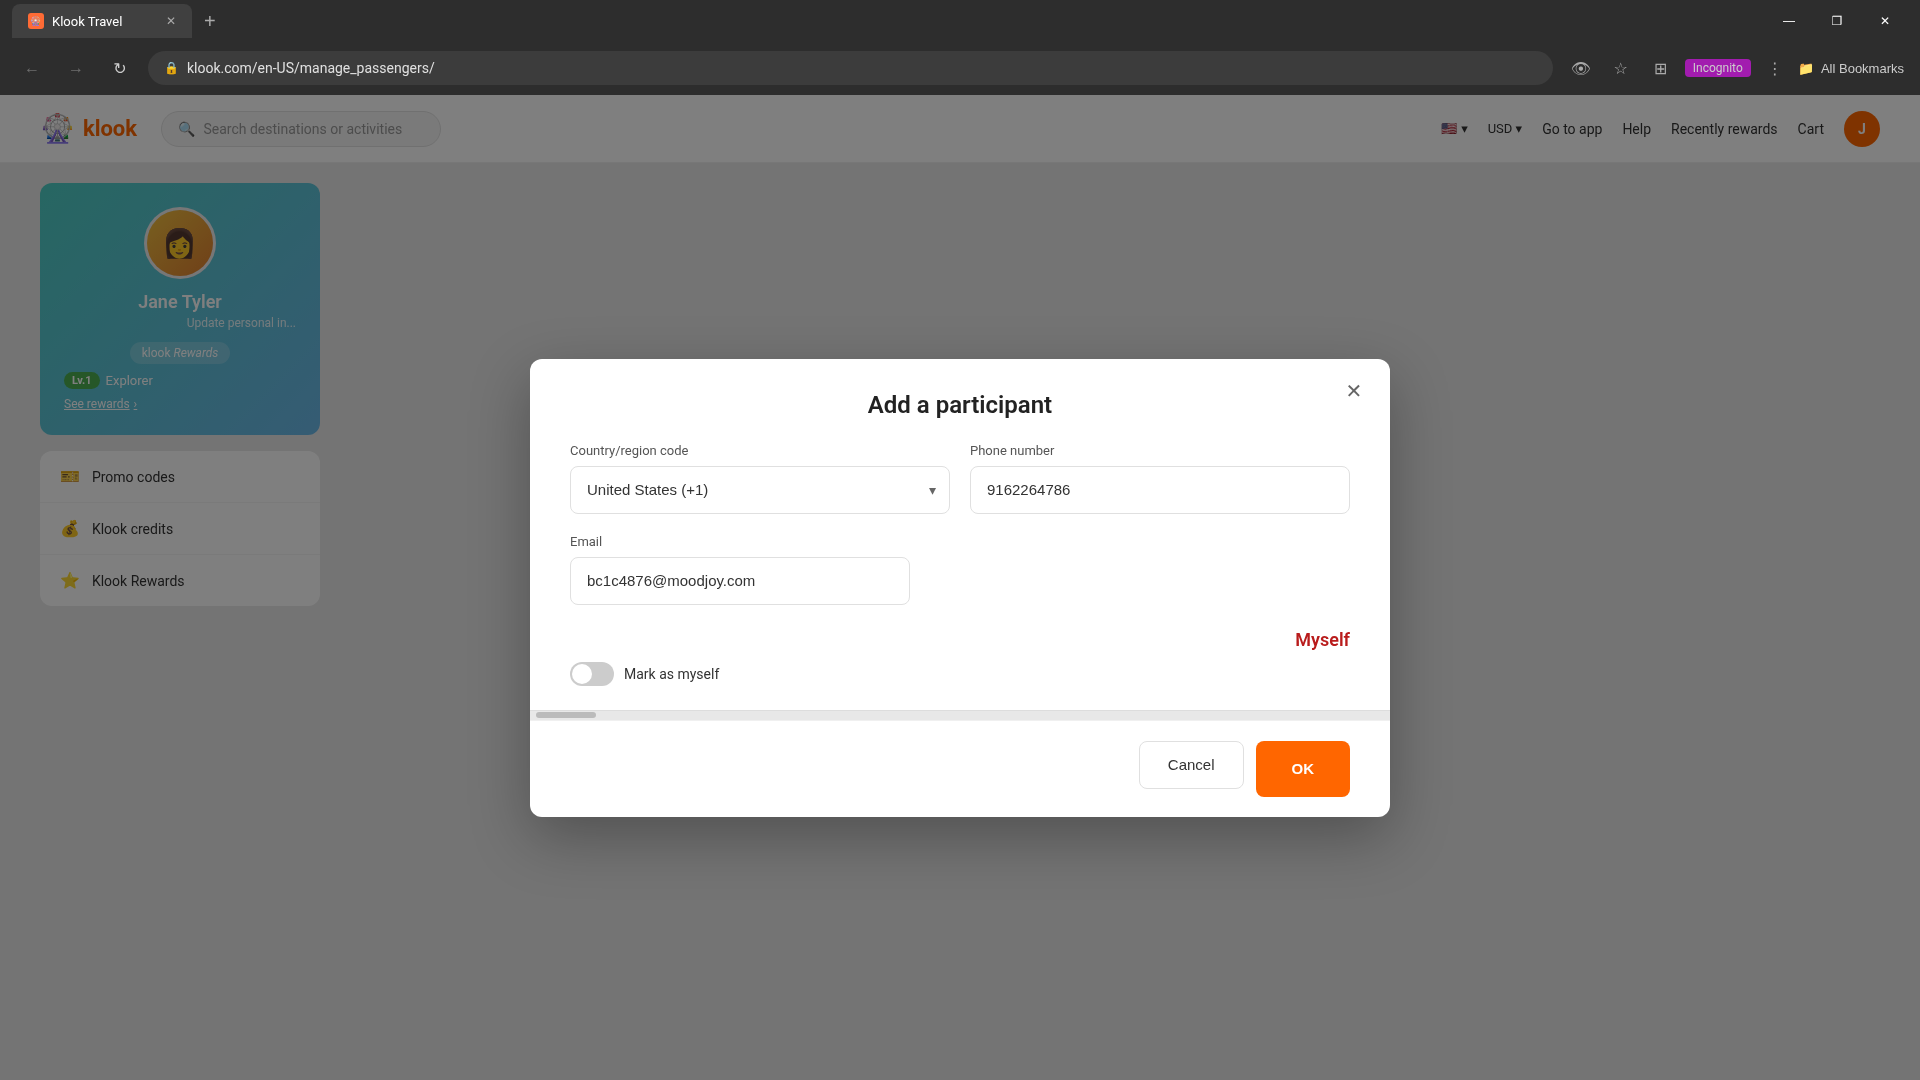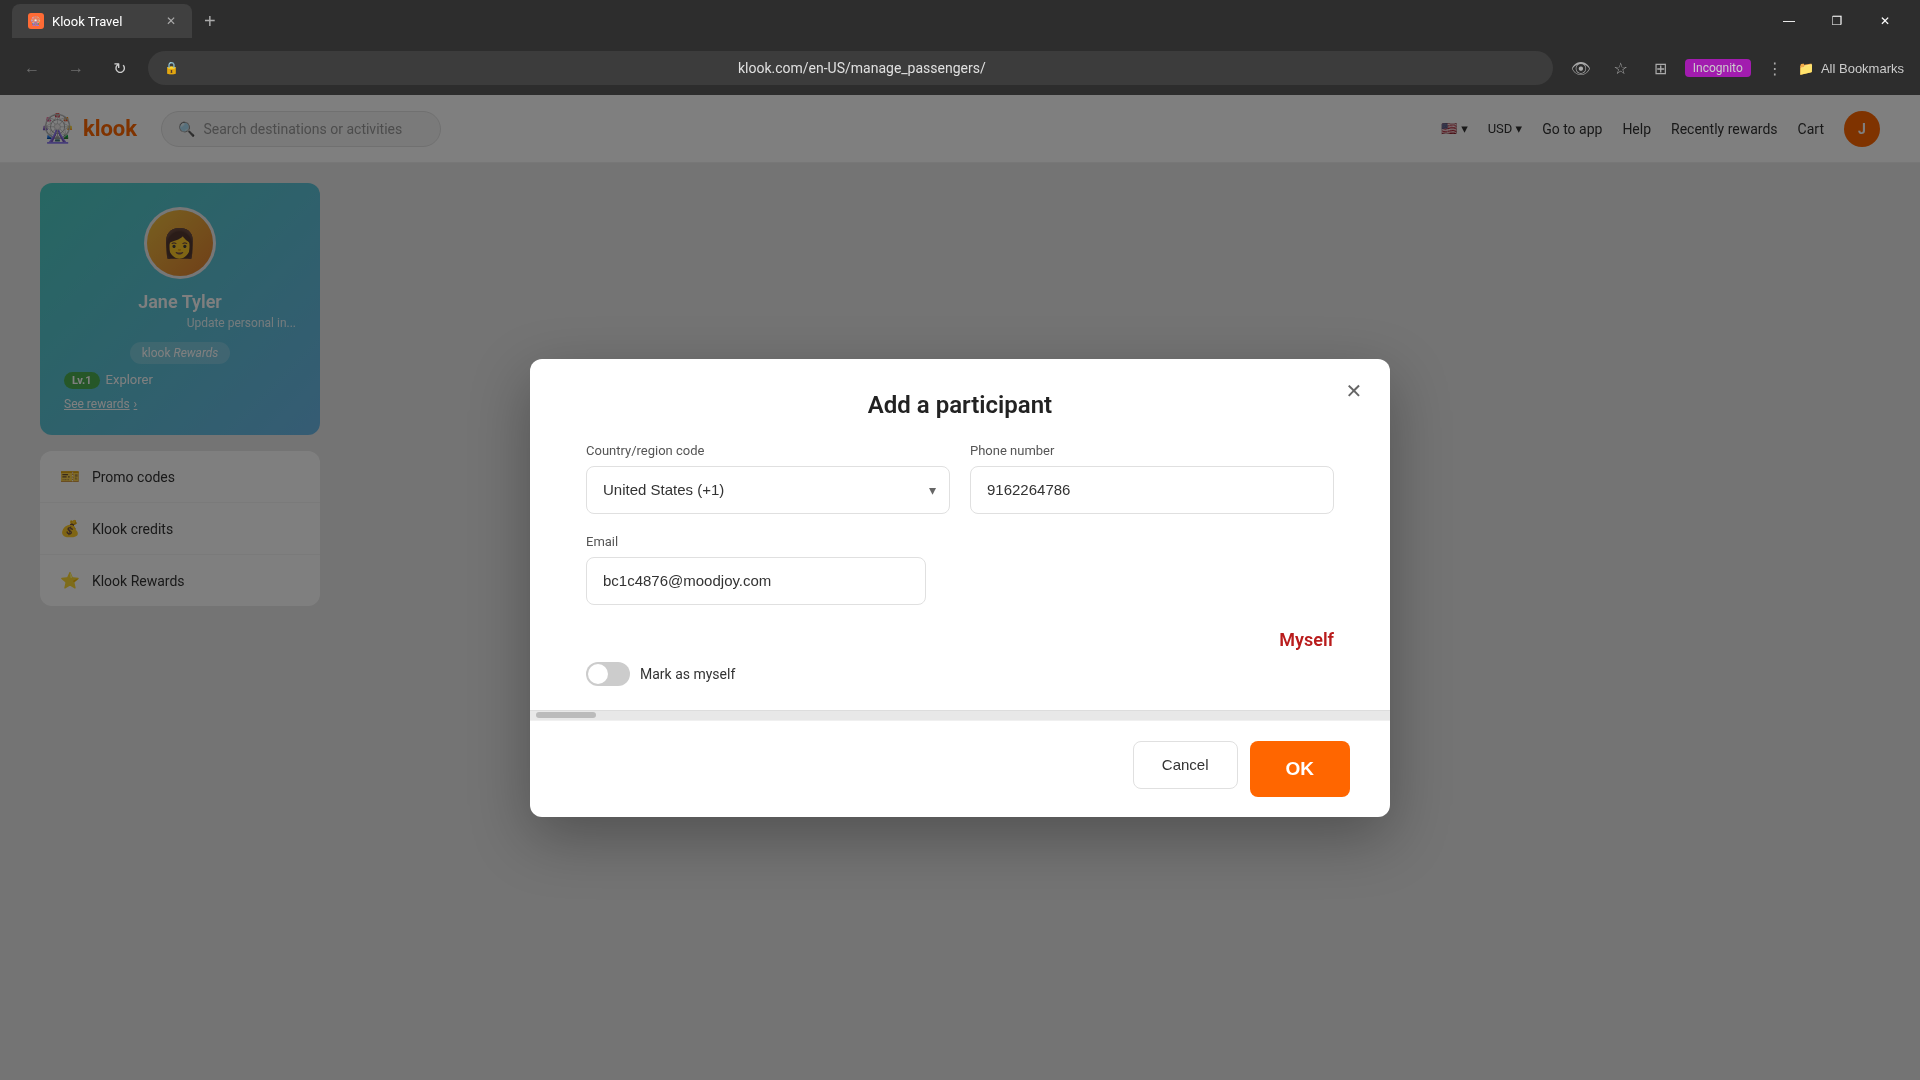--- a/index.html
+++ b/index.html
@@ -104,21 +104,21 @@
       border-radius: 20px;
       height: 34px;
       display: flex;
       align-items: center;
       padding: 0 16px;
       color: #e0e0e0;
       font-size: 14px;
       gap: 8px;
     }
     .address-lock { color: #aaa; font-size: 12px; }
-    .address-text { flex: 1; text-align: center; }
+    .address-text { flex: 1; }
     .address-bar-actions {
       display: flex;
       gap: 8px;
       align-items: center;
     }
     .addr-icon-btn {
       background: none;
       border: none;
       color: #aaa;
       font-size: 16px;
@@ -346,21 +346,21 @@
       padding: 32px 40px 0;
     }
     .modal-title {
       font-size: 24px;
       font-weight: 600;
       color: #222;
       margin-bottom: 24px;
       text-align: center;
     }
     .modal-body {
-      padding: 0 56px;
+      padding: 0 40px;
       overflow-y: auto;
       flex: 1;
     }
     .modal-close {
       position: absolute;
       top: 16px;
       right: 20px;
       background: none;
       border: none;
       font-size: 20px;
@@ -475,21 +475,21 @@
       color: #333;
       cursor: pointer;
       font-weight: 500;
     }
     .btn-ok {
       height: 56px;
       padding: 0 36px;
       border: none;
       border-radius: 8px;
       background: #ff6600;
-      font-size: 19px;
+      font-size: 15px;
       color: #fff;
       cursor: pointer;
       font-weight: 600;
     }
 
     
     .h-scroll {
       height: 10px;
       background: #e8e8e8;
       border-top: 1px solid #ddd;
@@ -579,21 +579,21 @@
     <div class="sidebar">
       <div class="profile-card">
         <div class="profile-avatar">
           <div class="profile-avatar-img">👩</div>
         </div>
         <div class="profile-name">Jane Tyler</div>
         <div class="profile-subtitle">Update personal in...</div>
         <div class="rewards-badge">
           <span>klook <em>Rewards</em></span>
         </div>
-        <div style="margin-top:8px; display:flex; gap:6px;">
+        <div style="margin-top:8px; display:flex; align-items:center; gap:6px;">
           <span class="level-badge">Lv.1</span>
           <span style="font-size:13px; color:white;">Explorer</span>
         </div>
         <div class="see-rewards">
           <span>See rewards</span>
           <span>›</span>
         </div>
       </div>
       <div class="sidebar-menu">
         <div class="sidebar-item">

